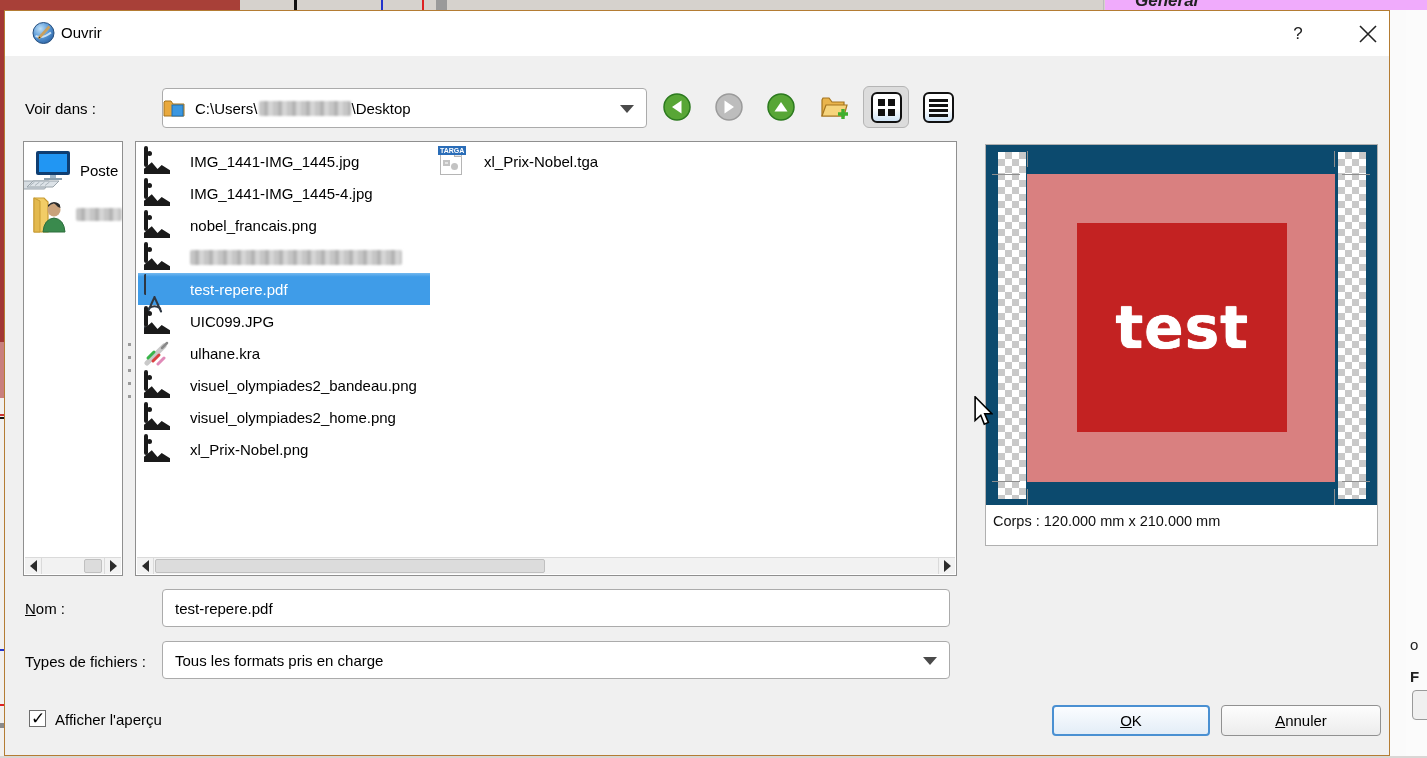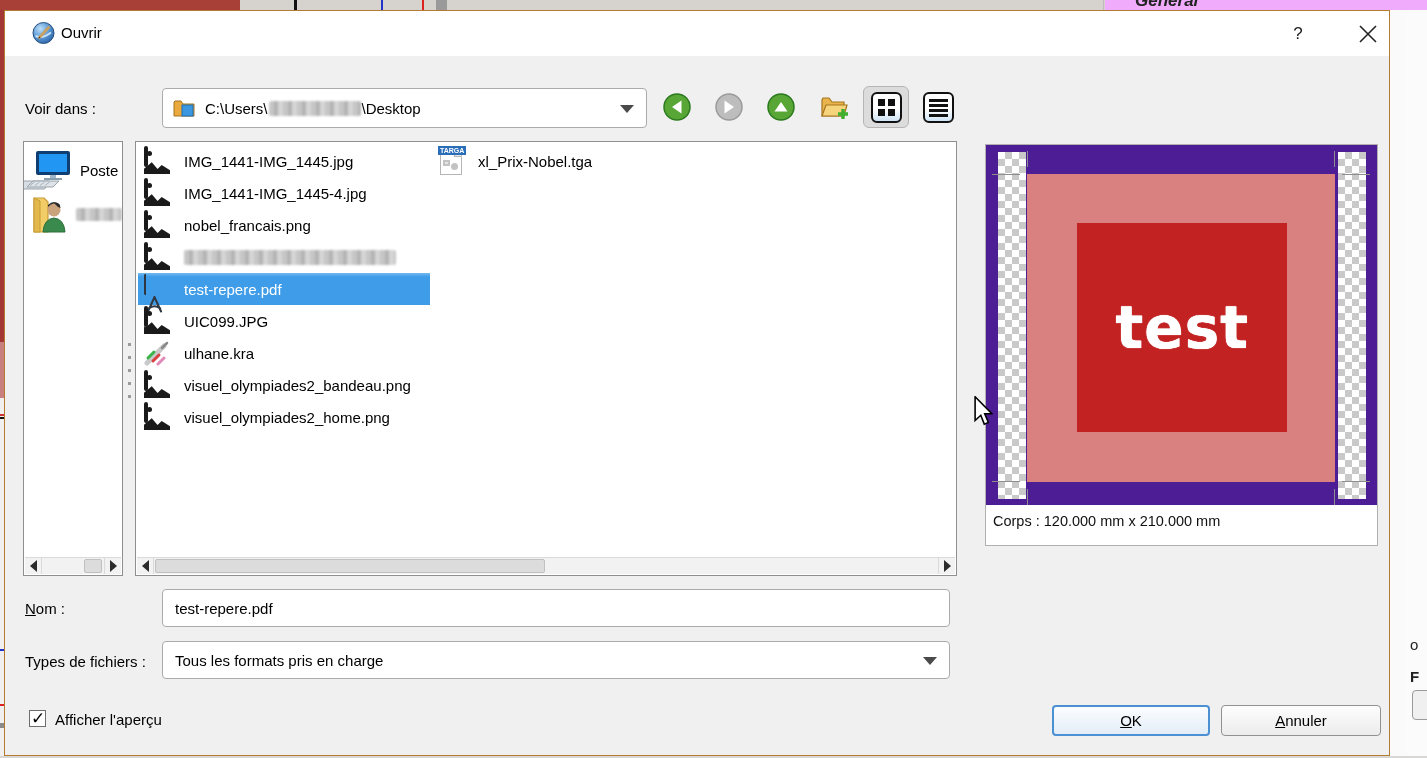--- a/index.html
+++ b/index.html
@@ -28,21 +28,21 @@
   .app-logo { position:absolute; left:26px; top:9px; width:26px; height:26px; }
   .help-btn { position:absolute; left:1280px; top:10px; width:26px; height:26px; font-size:17px; color:#222; text-align:center; line-height:26px; cursor:default; }
   .close-btn { position:absolute; left:1350px; top:10px; width:26px; height:26px; }
   .close-btn svg { display:block; }
 
   
   .lbl { position:absolute; font-size:15px; color:#000; }
   .combo { position:absolute; background:#fff; border:1px solid #ababab; border-radius:4px; display:flex; align-items:center; }
   .combo .ctext { font-size:15px; color:#000; white-space:nowrap; }
   .combo .arrow { position:absolute; right:12px; top:50%; margin-top:-3px; width:0; height:0; border-left:7px solid transparent; border-right:7px solid transparent; border-top:8px solid #4a4a4a; }
-  .path-combo { left:157px; top:77px; width:485px; height:40px; padding-left:10px; }
+  .path-combo { left:157px; top:77px; width:485px; height:40px; }
   .path-combo .ctext { display:flex; align-items:center; }
   .blurbox { display:inline-block; background:repeating-linear-gradient(90deg,#c6c6c6 0 5px,#b4b4b4 5px 9px,#d5d5d5 9px 14px); filter:blur(1.3px); border-radius:2px; }
   .blur-user { width:92px; height:15px; margin:0 1px; }
 
   .navbtn { position:absolute; width:34px; height:34px; display:flex; align-items:center; justify-content:center; }
   .viewbtn-wrap { position:absolute; width:46px; height:42px; border-radius:6px; display:flex; align-items:center; justify-content:center; }
   .viewbtn-wrap.selected { background:#dcdcdc; border:1px solid #b5b5b5; }
   .viewicon { width:31px; height:31px; background:linear-gradient(#ffffff 55%,#cfe4f6); border:2px solid #111; border-radius:6px; position:relative; }
   .grid-ic::before { content:""; position:absolute; left:5px; top:5px; width:7px; height:7px; background:#111; box-shadow:10px 0 #111, 0 10px #111, 10px 10px #111; }
   .list-ic::before { content:""; position:absolute; left:4px; top:5px; width:19px; height:3px; background:#111; box-shadow:0 5px #111, 0 10px #111, 0 15px #111; }
@@ -51,21 +51,21 @@
   .panel { position:absolute; background:#fff; border:1px solid #8f8f8f; }
   .sidebar { left:18px; top:130px; width:100px; height:435px; overflow:hidden; }
   .side-item { position:relative; height:44px; display:flex; align-items:center; overflow:hidden; white-space:nowrap; }
   .side-item .side-lbl { font-size:15px; color:#000; margin-left:4px; }
   .blur-side { width:46px; height:13px; }
 
   .filelist { left:130px; top:130px; width:822px; height:435px; overflow:hidden; }
   .fcol { position:absolute; top:3px; }
   .fcol1 { left:2px; width:292px; }
   .fcol2 { left:296px; width:300px; }
-  .frow { position:relative; height:32px; display:flex; align-items:center; padding-left:6px; }
+  .frow { position:relative; height:32px; display:flex; align-items:center; padding-left:6px;gap:6px; }
   .frow.selected { background:linear-gradient(#74b9ef,#3f9ce8 12%,#3f9ce8); }
   .frow .fname { font-size:15px; color:#000; margin-left:14px; white-space:nowrap; }
   .frow.selected .fname { color:#fff; }
   .blur-file { width:212px; height:15px; margin-left:14px; }
 
   .ficon { width:26px; height:26px; flex:0 0 26px; position:relative; }
   .icon-image { width:25px; height:25px; border:2px solid #1a1a1a; border-radius:2px; background:#fff; overflow:hidden; }
   .icon-image::before { content:""; position:absolute; left:3px; top:3px; width:5px; height:5px; border-radius:50%; background:#1a1a1a; }
   .icon-image::after { content:""; position:absolute; left:0; bottom:0; width:100%; height:13px; background:#1a1a1a; clip-path:polygon(0 100%,0 60%,30% 10%,52% 62%,68% 30%,100% 72%,100% 100%); }
   .icon-pdf { width:25px; height:25px; border:2px solid #2e3742; border-radius:2px; }
@@ -86,21 +86,21 @@
   .hscroll { position:absolute; left:1px; right:1px; bottom:1px; height:17px; background:#f2f2f2; border-top:1px solid #dadada; }
   .sbtn { position:absolute; top:0; width:17px; height:16px; background:#f2f2f2; display:flex; align-items:center; justify-content:center; }
   .sbtn.left { left:0; border-right:1px solid #dadada; }
   .sbtn.right { right:0; border-left:1px solid #dadada; }
   .tri-l { width:0; height:0; border-top:6px solid transparent; border-bottom:6px solid transparent; border-right:7px solid #2b2b2b; }
   .tri-r { width:0; height:0; border-top:6px solid transparent; border-bottom:6px solid transparent; border-left:7px solid #2b2b2b; }
   .sthumb { position:absolute; top:1px; height:14px; background:#dcdcdc; border:1px solid #c0c0c0; border-radius:2px; }
 
   
   .preview-panel { left:980px; top:133px; width:393px; height:402px; border:1px solid #b0b0b0; }
-  .pcanvas { position:absolute; left:0; top:0; width:391px; height:360px; background:#4c1d95; }
+  .pcanvas { position:absolute; left:0; top:0; width:391px; height:360px; background:#0c4a6e; }
   .checker { position:absolute; top:7px; height:347px; width:28px;
     background-image:conic-gradient(#c9c9c9 25%,#ffffff 0 50%,#c9c9c9 0 75%,#ffffff 0); background-size:14px 14px; }
   .checker.cleft { left:12px; }
   .checker.cright { left:352px; }
   .art-outer { position:absolute; left:41px; top:29px; width:308px; height:308px; background:#d98080; }
   .art-inner { position:absolute; left:50px; top:49px; width:210px; height:209px; background:#c32222; display:flex; align-items:center; justify-content:center; }
   .art-text { color:#fff; font-size:58px; font-weight:bold; font-family:"DejaVu Sans","Liberation Sans",sans-serif; letter-spacing:1px; text-shadow:0 0 1px #fff,0.5px 0 0 #fff; }
   .mark { position:absolute; background:#8e8e8e; }
   .pcaption { position:absolute; left:7px; top:368px; font-size:14.5px; color:#101010; }
 
@@ -312,20 +312,24 @@
           <span class="fname">ulhane.kra</span>
         </div>
         <div class="frow">
           <span class="ficon"><span class="icon-image"></span></span>
           <span class="fname">visuel_olympiades2_bandeau.png</span>
         </div>
         <div class="frow">
           <span class="ficon"><span class="icon-image"></span></span>
           <span class="fname">visuel_olympiades2_home.png</span>
         </div>
+        <div class="frow">
+          <span class="ficon"><span class="icon-image"></span></span>
+          <span class="fname">xl_Prix-Nobel.png</span>
+        </div>
       </div>
       <div class="fcol fcol2">
         <div class="frow">
           <span class="ficon icon-targa">
             <span class="targa-page"></span>
             <span class="targa-badge">TARGA</span>
             <span class="targa-shape-sq"></span>
             <span class="targa-shape-ci"></span>
           </span>
           <span class="fname">xl_Prix-Nobel.tga</span>

